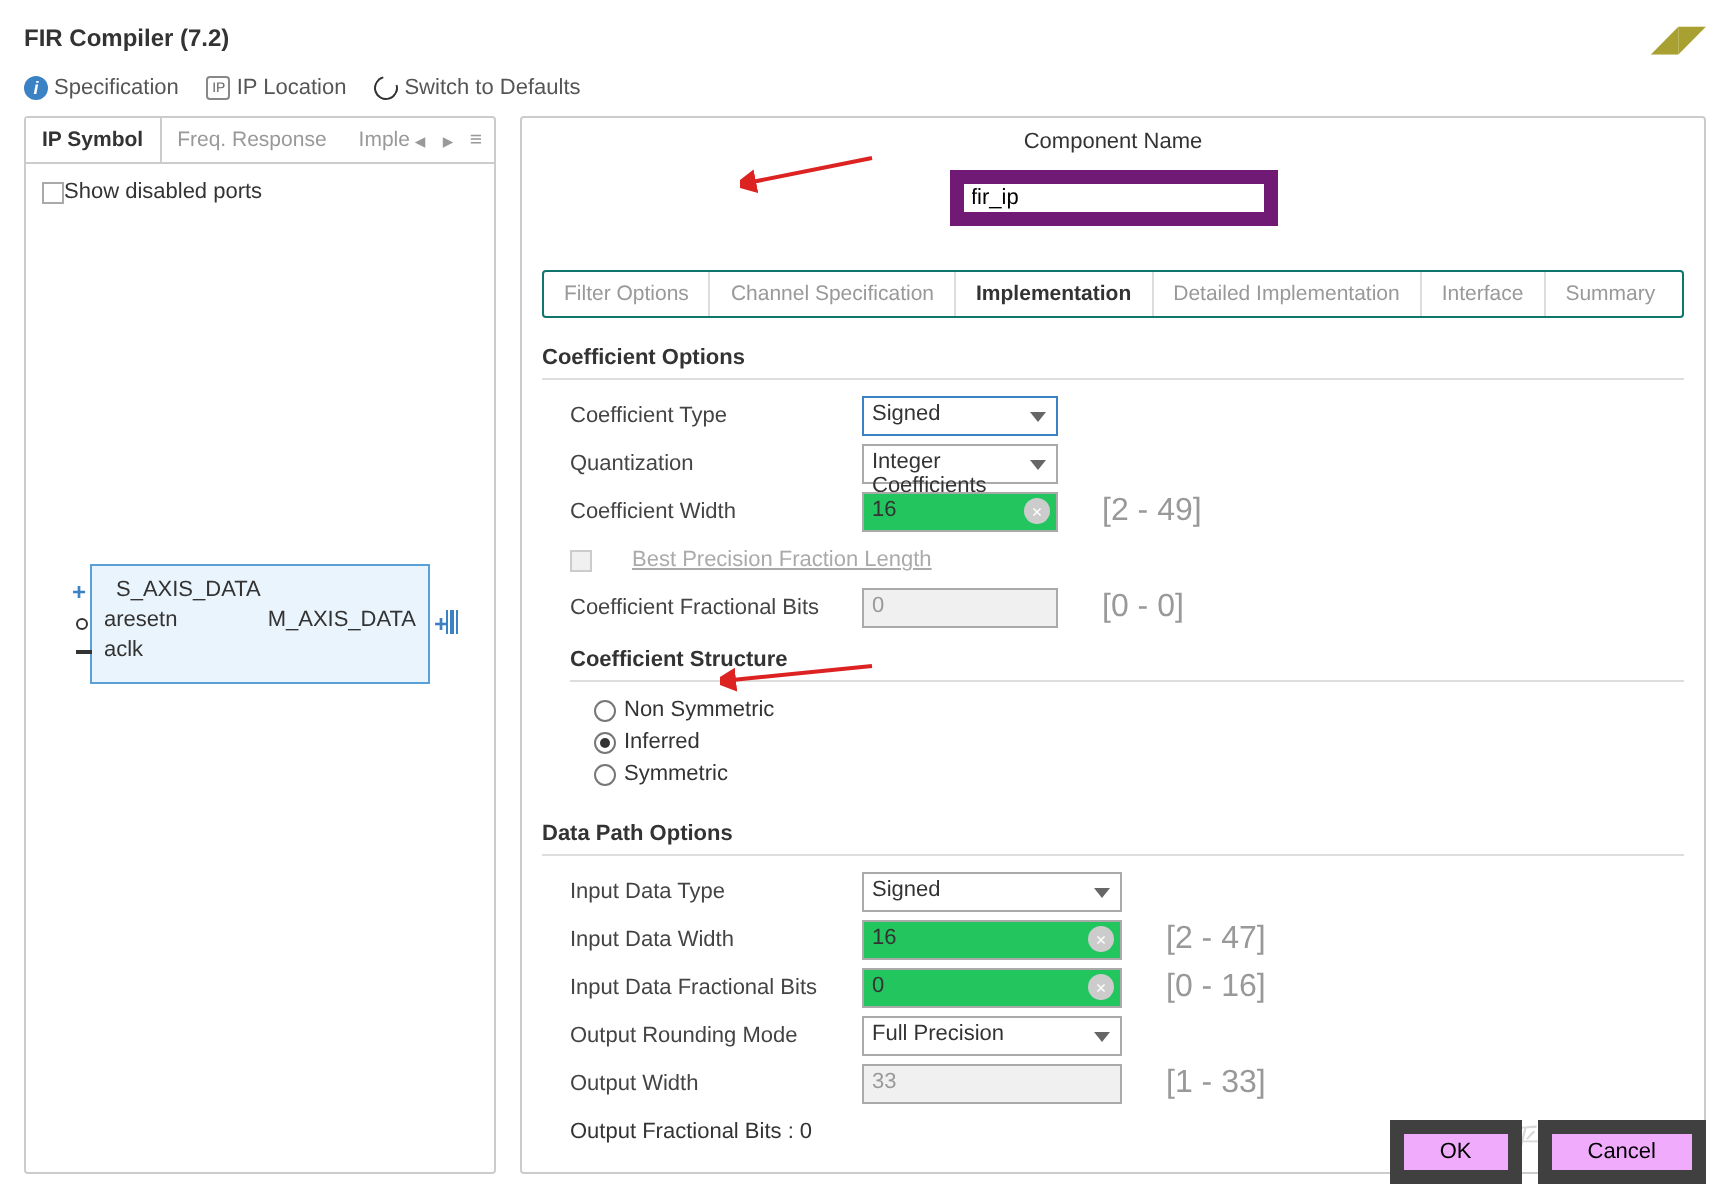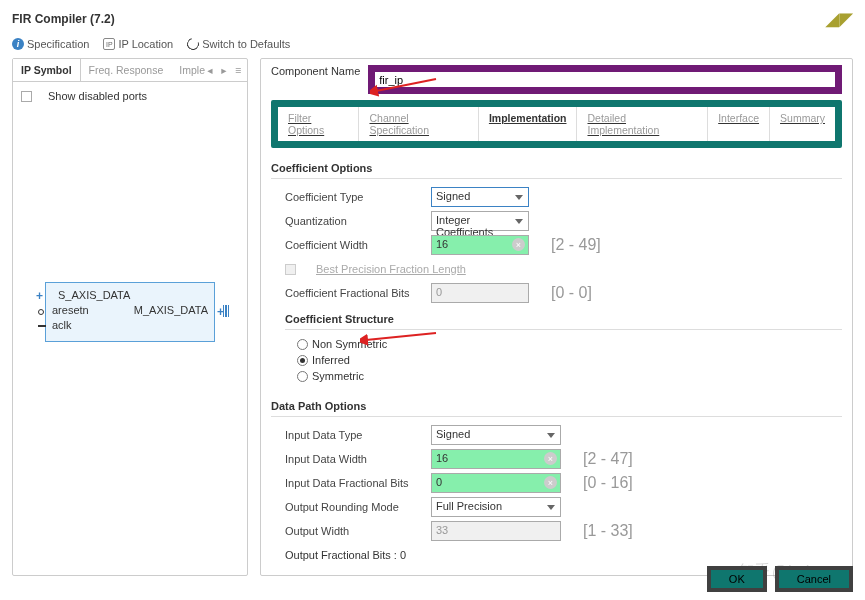--- a/index.html
+++ b/index.html
@@ -13,59 +13,59 @@
 .loc-icon { width: 12px; height: 12px; border: 1px solid #888; border-radius: 2px; display: inline-flex; align-items: center; justify-content: center; font-size: 7px; color: #666; }
 .reset-icon { display: inline-block; width: 12px; height: 12px; border: 1.5px solid #333; border-radius: 50%; border-top-color: transparent; transform: rotate(30deg); position: relative; }
 .main-row { display: flex; gap: 12px; padding: 0 12px; }
 .left-panel { width: 236px; border: 1px solid #ccc; border-radius: 2px; background: #fff; min-height: 468px; }
 .left-tabs { display: flex; border-bottom: 1px solid #ccc; align-items: center; font-size: 10.5px; }
 .left-tab { padding: 5px 8px; color: #999; cursor: pointer; white-space: nowrap; }
 .left-tab.active { color: #333; background: #fff; border-right: 1px solid #ccc; font-weight: bold; }
 .left-tab-tools { margin-left: auto; display: flex; gap: 4px; padding-right: 4px; color: #999; }
 .tool-icon { width: 10px; height: 10px; cursor: pointer; display: inline-flex; align-items: center; justify-content: center; }
 .left-body { padding: 8px; }
-.chk-row { display: flex; gap: 16px; align-items: center; }
+.chk-row { display: flex; gap: 0; align-items: center; }
 .chk { width: 11px; height: 11px; border: 1px solid #aaa; }
 .diagram { margin: 180px auto 0; width: 170px; height: 60px; border: 1.5px solid #5aa0d8; background: #eaf4fc; position: relative; padding: 6px; font-size: 11px; }
 .diag-plus { position: absolute; left: -10px; top: 6px; color: #3b82c4; font-size: 12px; font-weight: bold; }
 .diag-plus2 { position: absolute; right: -10px; top: 22px; color: #3b82c4; font-size: 12px; font-weight: bold; }
 .diag-port-l { position: absolute; left: -8px; width: 6px; height: 6px; background: #333; }
 .diag-port-l.p1 { top: 26px; border-radius: 50%; background: #fff; border: 1.5px solid #333; }
 .diag-port-l.p2 { top: 42px; height: 2px; width: 8px; }
 .diag-bars { position: absolute; right: -15px; top: 22px; display: flex; gap: 1px; }
 .diag-bar { width: 1.5px; height: 12px; background: #3b82c4; }
 .diag-row { display: flex; justify-content: space-between; margin-bottom: 3px; }
 .right-panel { flex: 1; border: 1px solid #ccc; border-radius: 2px; background: #fff; min-height: 468px; padding: 6px 10px; overflow-y: auto; }
-.comp-row { display: flex; gap: 8px; margin-bottom: 6px; }
+.comp-row { display: flex; align-items: center; gap: 8px; margin-bottom: 22px; flex-direction: column; }
 .comp-input { border: 7px solid #701a75; padding: 1px 4px; flex: 1; font-size: 11px; height: 29px; }
-.right-tabs { display: flex; border: 7px solid #0f766e; border-radius: 2px; margin-bottom: 8px; text-decoration: underline; }
+.right-tabs { display: flex; border: 1px solid #0f766e; border-radius: 2px; margin-bottom: 8px; }
 .right-tab { padding: 5px 10px; color: #999; cursor: pointer; border-right: 1px solid #ddd; font-size: 10.5px; }
 .right-tab.active { color: #333; font-weight: bold; }
 .section-hdr { font-weight: bold; font-size: 11px; padding: 6px 0 4px; border-bottom: 1px solid #ddd; margin-bottom: 8px; position: relative; }
 .section-hdr.sub { margin-left: 14px; border-bottom: 1px solid #ddd; }
 .arrow { position: absolute; }
 .arrow svg { display: block; }
 .form-row { display: flex; align-items: center; margin: 4px 0 4px 14px; min-height: 20px; gap: 16px; }
 .form-label { width: 130px; color: #444; }
 .sel { width: 98px; height: 20px; border: 1px solid #aaa; padding: 2px 16px 2px 4px; background: #fff; position: relative; cursor: pointer; }
 .sel.wide { width: 130px; }
 .sel.active { border-color: #3b82c4; }
 .sel::after { content: ""; position: absolute; right: 5px; top: 7px; border-left: 4px solid transparent; border-right: 4px solid transparent; border-top: 5px solid #666; }
-.txt { width: 98px; height: 20px; border: 1px solid #aaa; padding: 2px 4px; background: #86efac; position: relative; }
+.txt { width: 98px; height: 20px; border: 1px solid #aaa; padding: 2px 4px; background: #22c55e; position: relative; }
 .txt.wide { width: 130px; }
 .txt.disabled { background: #f0f0f0; color: #999; }
 .clr { position: absolute; right: 3px; top: 2px; width: 13px; height: 13px; border-radius: 50%; background: #ccc; color: #fff; font-size: 9px; display: flex; align-items: center; justify-content: center; cursor: pointer; }
 .range { margin-left: 6px; color: #999; font-size: 16px; }
 .chk-dis { width: 11px; height: 11px; border: 1px solid #ccc; background: #f0f0f0; margin-right: 4px; }
 .disabled-label { color: #aaa; text-decoration: underline; }
 .radio-row { display: flex; align-items: center; margin: 4px 0 4px 26px; gap: 4px; }
 .radio { width: 11px; height: 11px; border: 1px solid #777; border-radius: 50%; display: flex; align-items: center; justify-content: center; }
 .radio.sel-r::after { content: ""; width: 5px; height: 5px; border-radius: 50%; background: #333; }
 .footer { position: absolute; bottom: 8px; right: 12px; display: flex; gap: 8px; }
-.btn { border: 4px solid #404040; background: #0f766e; padding: 3px 18px; cursor: pointer; font-size: 11px; }
+.btn { border: 7px solid #404040; background: #f0abfc; padding: 3px 18px; cursor: pointer; font-size: 11px; }
 .watermark { position: absolute; bottom: 18px; right: 40px; font-size: 16px; color: rgba(120,120,120,0.28); font-style: italic; pointer-events: none; font-family: serif; }
 </style>
 </head>
 <body>
 
 <div class="header">
   <div class="title">FIR Compiler (7.2)</div>
   <div class="logo">◢◤</div>
 </div>
 

